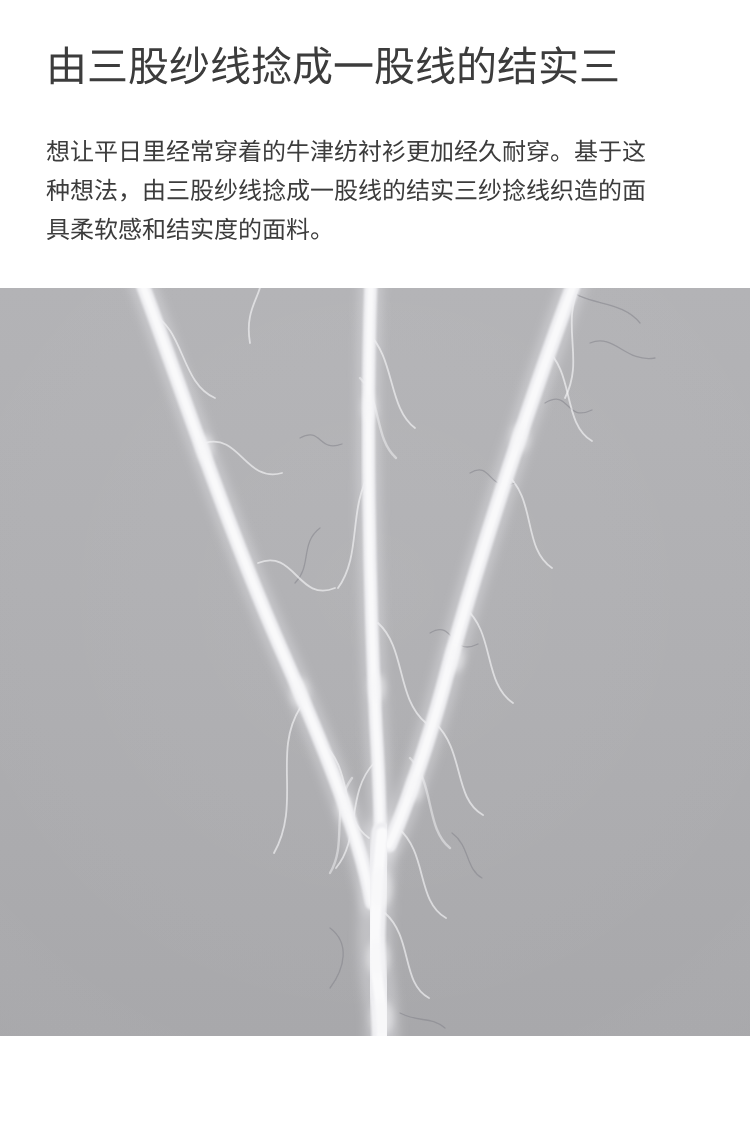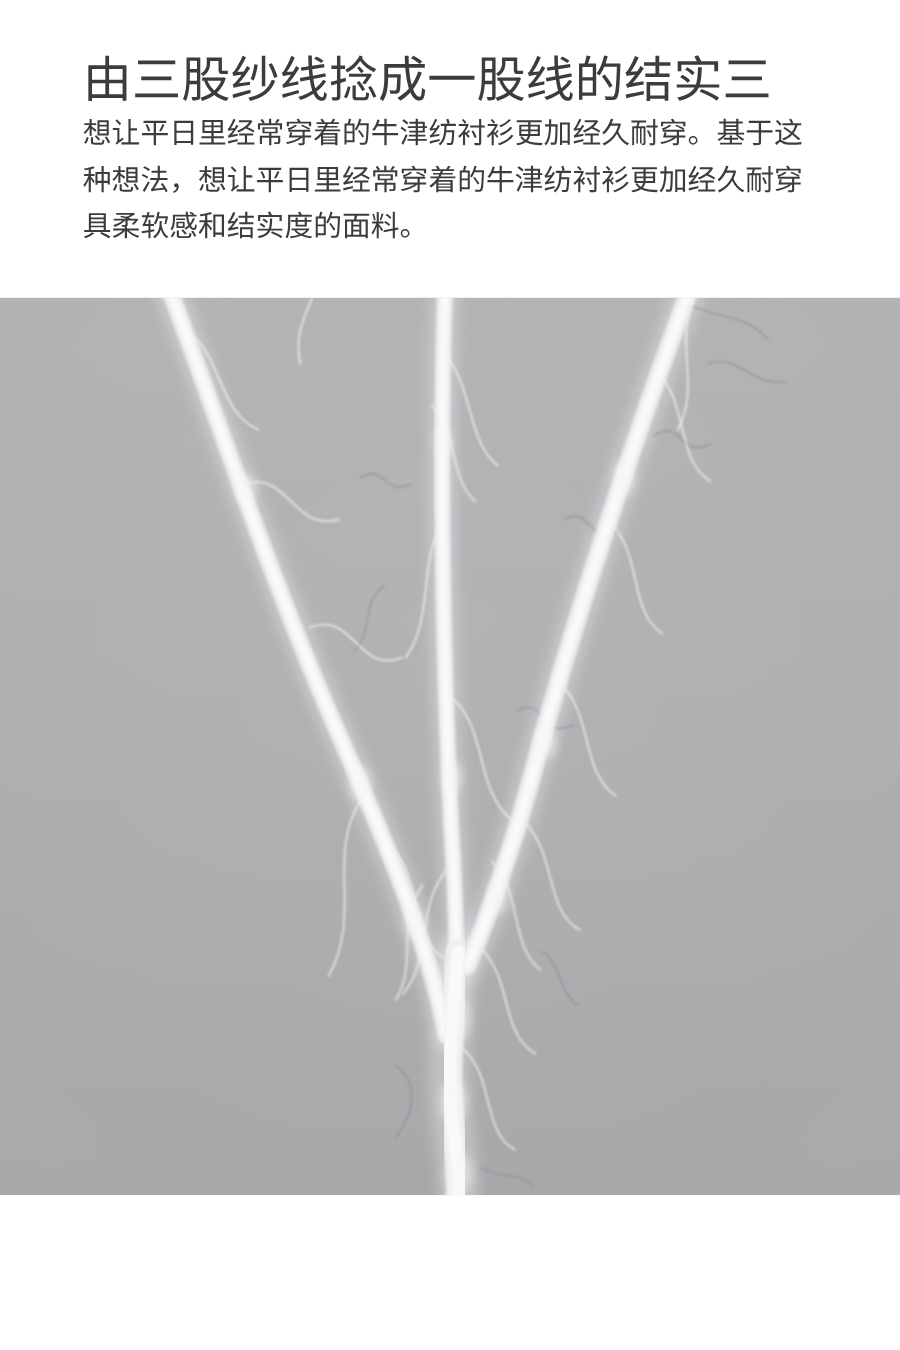--- a/index.html
+++ b/index.html
@@ -10,34 +10,35 @@
     font-family: "Liberation Sans", "DejaVu Sans", sans-serif;
     overflow: hidden;
   }
   .page {
     width: 750px;
     height: 1125px;
     background: #ffffff;
     overflow: hidden;
   }
   .text-block {
-    padding: 42px 75px 0 69px;
+    padding: 42px 75px 0 46px;
   }
   .heading {
     font-size: 41px;
     line-height: 50px;
     font-weight: 400;
     color: #3c3c3c;
   }
   .heading .line,
   .body-text .line {
     display: block;
     white-space: nowrap;
   }
   .body-text {
+    margin-top: 40px;
     font-size: 24px;
     line-height: 39px;
     font-weight: 400;
     color: #3c3c3c;
   }
   .photo-figure {
     margin-top: 39px;
     width: 750px;
     height: 748px;
     line-height: 0;
@@ -48,21 +49,21 @@
 <body>
 
 <div class="page">
 
   <section class="text-block">
     <h1 class="heading">
       <span class="line">由三股纱线捻成一股线的结实三</span>
     </h1>
     <p class="body-text">
       <span class="line">想让平日里经常穿着的牛津纺衬衫更加经久耐穿。基于这</span>
-      <span class="line">种想法，想让平日里经常穿着的牛津纺衬衫更加经久耐穿</span>
+      <span class="line">种想法，由三股纱线捻成一股线的结实三纱捻线织造的面</span>
       <span class="line">具柔软感和结实度的面料。</span>
     </p>
   </section>
 
   <figure class="photo-figure">
     <svg role="img" width="750" height="748" viewBox="0 0 750 748" xmlns="http://www.w3.org/2000/svg" aria-label="三股白色纱线捻合成一股结实纱线的微距照片">
       <defs>
         <linearGradient id="bg" x1="0" y1="0" x2="0" y2="1">
           <stop offset="0" stop-color="#b3b3b6"></stop>
           <stop offset="0.5" stop-color="#aeaeb1"></stop>

